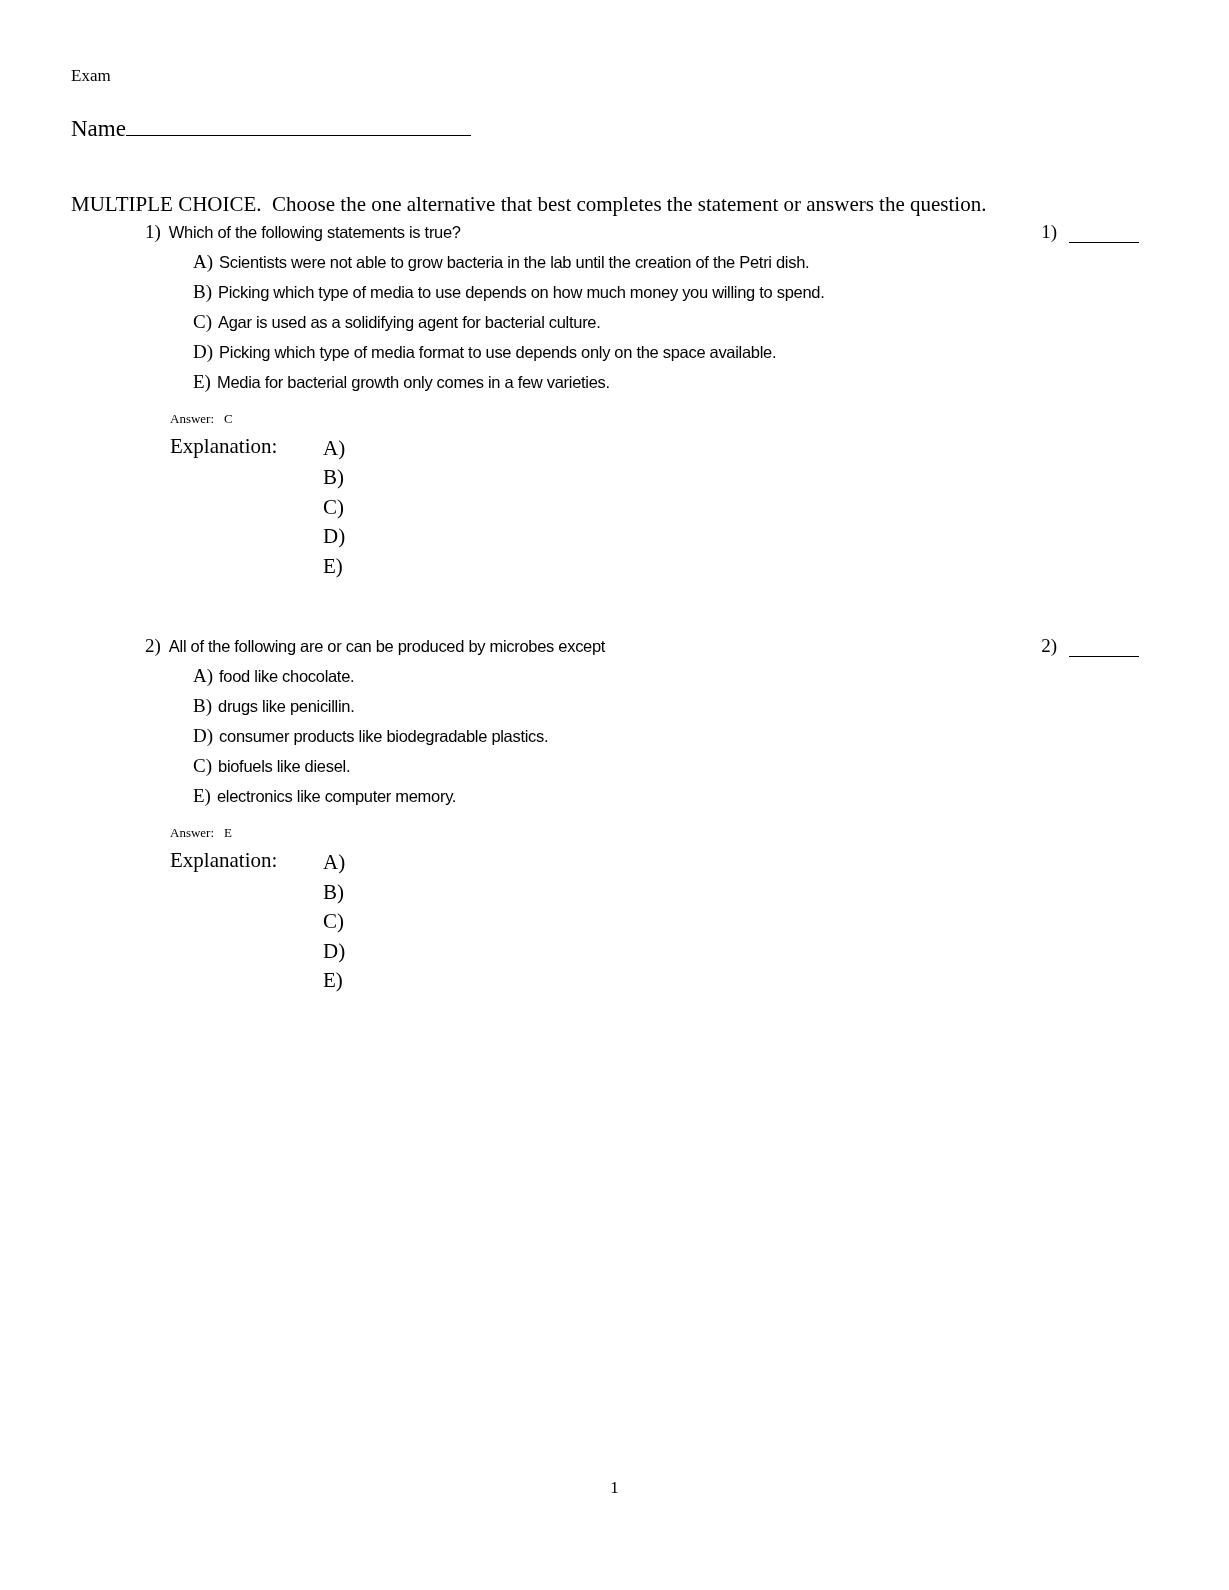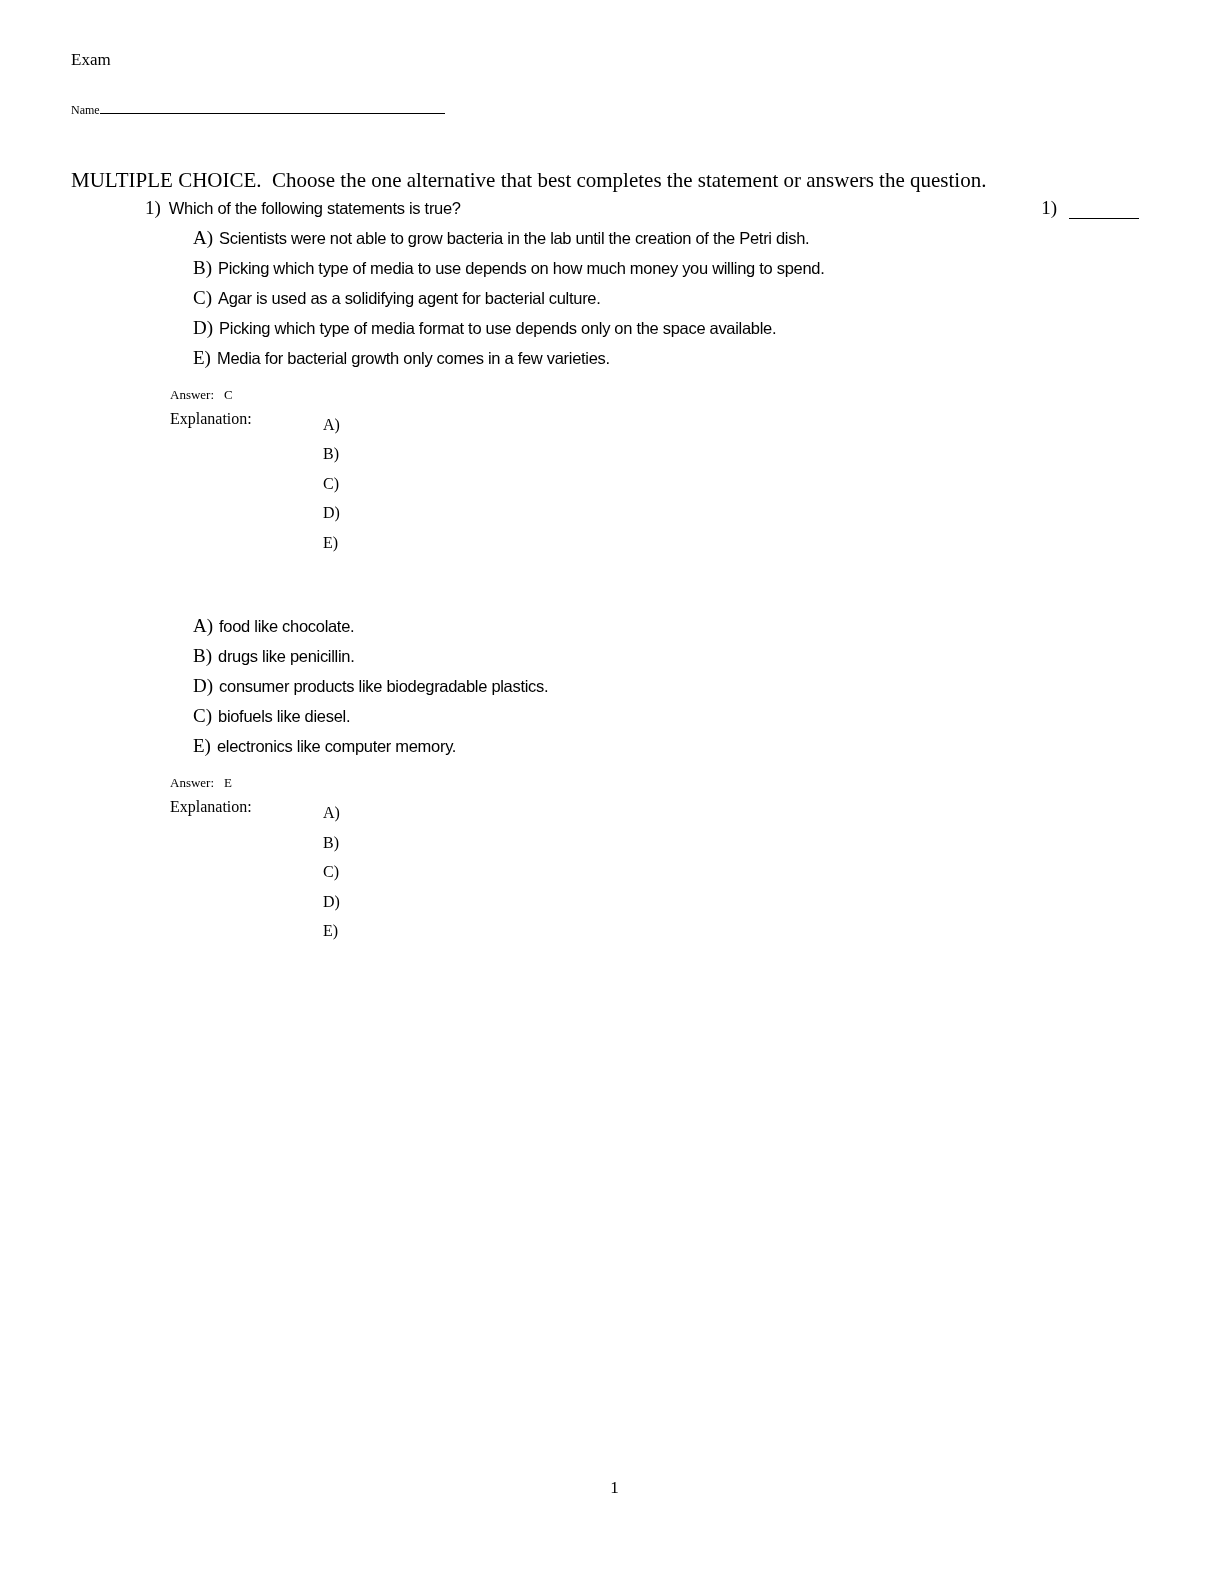--- a/index.html
+++ b/index.html
@@ -8,31 +8,31 @@
     width: 1229px;
     height: 1590px;
     position: relative;
     color: #000000;
     font-family: "Liberation Serif", serif;
   }
   .page {
     position: relative;
     width: 100%;
     height: 100%;
-    padding: 50px 90px 0 71px;
+    padding: 66px 90px 0 71px;
   }
   .serif { font-family: "Liberation Serif", serif; }
   .sans  { font-family: "Liberation Sans", sans-serif; letter-spacing: -0.3px; }
 
   .exam-label {
     font-size: 17px;
   }
   .name-row {
     margin-top: 30px;
-    font-size: 12px;
+    font-size: 23px;
   }
   .name-line {
     display: inline-block;
     width: 345px;
     border-bottom: 1.4px solid #000;
     height: 14px;
     vertical-align: baseline;
   }
 
   .section-heading {
@@ -97,21 +97,21 @@
     margin-top: 14px;
     font-size: 13px;
   }
   .answer-value { margin-left: 10px; }
 
   .exp-row {
     margin-left: 25px;
     margin-top: 7px;
     display: flex;
     align-items: flex-start;
-    font-size: 16px;
+    font-size: 21px;
   }
   .exp-label {
     width: 153px;
     flex: 0 0 auto;
   }
   .exp-letters div {
     line-height: 29.5px;
   }
 
   .page-number {
@@ -161,20 +161,28 @@
         <div>A)</div>
         <div>B)</div>
         <div>C)</div>
         <div>D)</div>
         <div>E)</div>
       </div>
     </div>
   </section>
 
   <section class="question second">
+    <div class="q-row">
+      <div class="q-main">
+        <span class="serif q-num">2)</span><span class="sans q-text">All of the following are or can be produced by microbes except</span>
+      </div>
+      <div class="q-ref">
+        <span class="serif">2)</span><span class="answer-blank"></span>
+      </div>
+    </div>
     <div class="choices">
       <div class="choice"><span class="serif letter">A)</span><span class="sans ctext">food like chocolate.</span></div>
       <div class="choice"><span class="serif letter">B)</span><span class="sans ctext">drugs like penicillin.</span></div>
       <div class="choice"><span class="serif letter">D)</span><span class="sans ctext">consumer products like biodegradable plastics.</span></div>
       <div class="choice"><span class="serif letter">C)</span><span class="sans ctext">biofuels like diesel.</span></div>
       <div class="choice"><span class="serif letter">E)</span><span class="sans ctext">electronics like computer memory.</span></div>
     </div>
     <div class="answer-row">
       <span>Answer:</span><span class="answer-value">E</span>
     </div>

